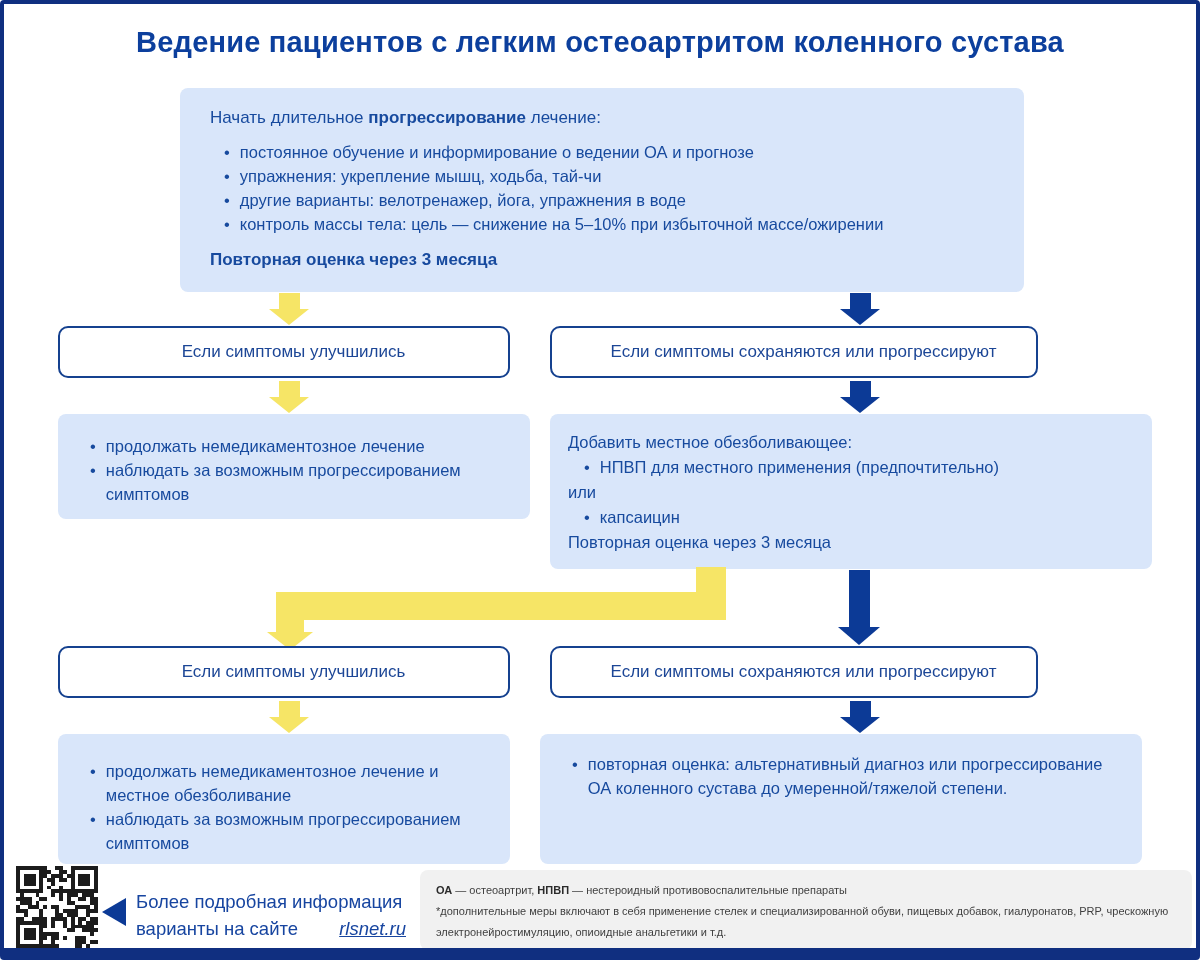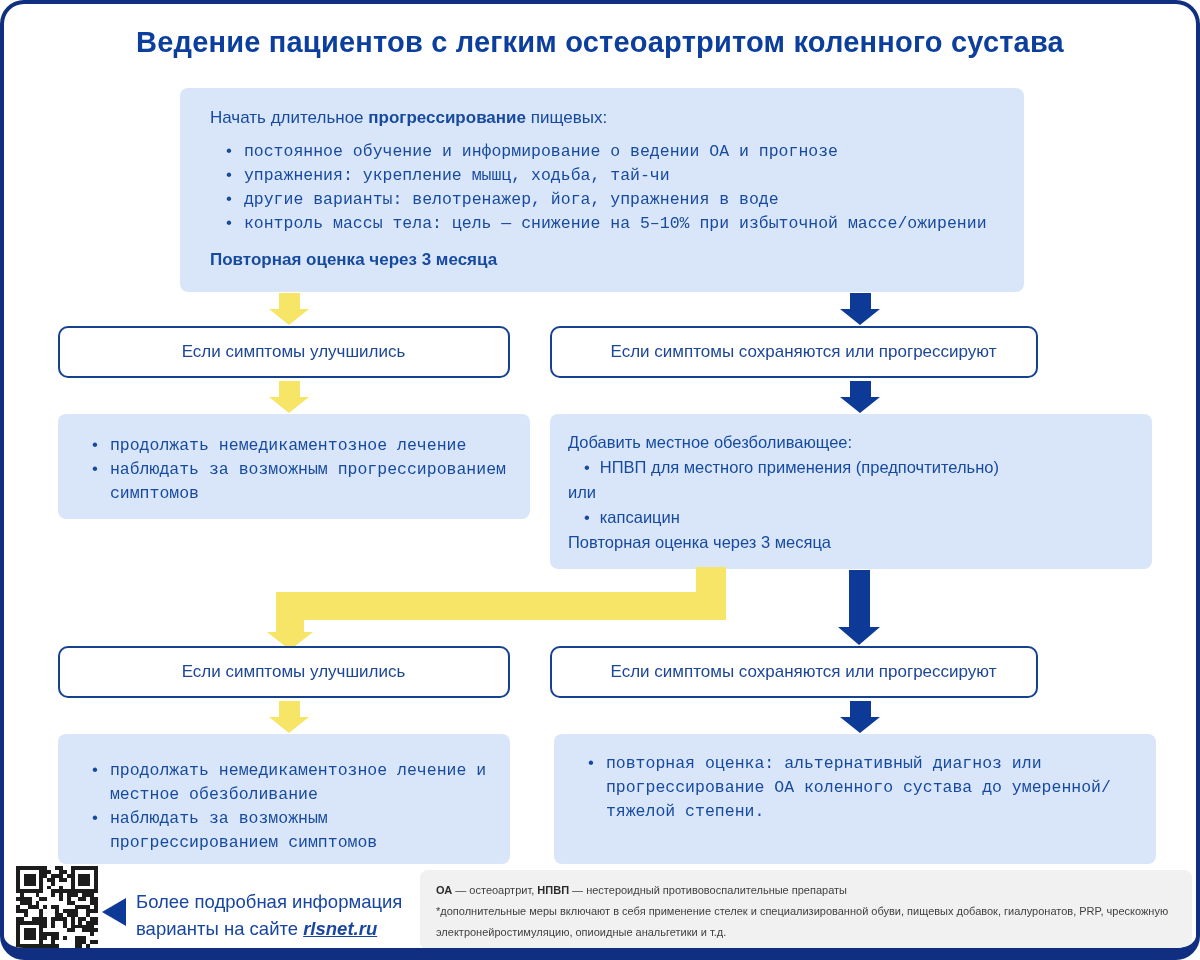--- a/index.html
+++ b/index.html
@@ -1,80 +1,80 @@
 <!DOCTYPE html>
 <html lang="ru"><head>
 <meta charset="utf-8">
 <style>
   html,body{margin:0;padding:0;background:#ffffff;font-family:"Liberation Sans",sans-serif;}
   .page{
     position:relative;width:1200px;height:960px;box-sizing:border-box;
-    border:4px solid #102f80;border-bottom-width:12px;border-radius:24px;
+    border:4px solid #102f80;border-bottom-width:12px;border-radius:4px;
     background:#ffffff;overflow:hidden;
   }
   .title{
     position:absolute;top:22px;left:0;right:0;margin:0;text-align:center;
     font-size:29px;font-weight:bold;color:#0c3f9d;letter-spacing:.2px;
   }
   
   .bluebox{background:#d9e6fa;border-radius:8px;box-sizing:border-box;color:#174a9e;position:absolute;}
   .top-box{left:176px;top:84px;width:844px;height:204px;padding:20px 30px;}
   .intro{font-size:17px;margin:0 0 12px 0;}
   .followup{font-size:17px;font-weight:bold;margin:14px 0 0 0;}
-  .bullet{display:flex;font-size:16.5px;line-height:24px;font-family:Liberation Mono, monospace;}
+  .bullet{display:flex;font-size:16.5px;line-height:24px;}
   .bullet::before{content:"\2022";margin:0 10px 0 14px;}
   .cond{
     position:absolute;height:52px;background:#fff;border:2px solid #15418f;border-radius:10px;
     display:flex;align-items:center;justify-content:center;
     font-size:17px;color:#1c4696;box-sizing:border-box;text-align:center;padding-left:19px;
   }
   .cond-left{left:54px;width:452px;}
   .cond-right{left:546px;width:488px;}
   .row1{top:322px;} .row2{top:642px;}
   .result{font-size:17px;line-height:25px;padding:16px 18px;}
   .res-l1{left:54px;top:410px;width:472px;height:105px;padding-top:20px;}
   .res-r1{left:546px;top:410px;width:602px;height:155px;font-size:16.5px;line-height:25px;}
   .res-l2{left:54px;top:730px;width:452px;height:130px;padding-top:25px;}
-  .res-r2{left:550px;top:730px;width:602px;height:130px;padding-top:18px;}
+  .res-r2{left:536px;top:730px;width:602px;height:130px;padding-top:18px;}
   .plain-line{margin:0;}
   .sub-bullet{display:flex;}
   .sub-bullet::before{content:"\2022";margin:0 10px 0 16px;}
   
   .varrow{position:absolute;width:40px;display:flex;flex-direction:column;align-items:center;}
   .varrow .stem{width:21px;height:16px;}
   .varrow .head{width:0;height:0;border-left:20px solid transparent;border-right:20px solid transparent;border-top:16px solid;}
   .yellow .stem{background:#f6e566;}
   .yellow .head{border-top-color:#f6e566;}
   .navy .stem{background:#0c3a96;}
   .navy .head{border-top-color:#0c3a96;}
   .tall .stem{height:57px;}
   .elbow-rect{position:absolute;background:#f6e566;}
   .elbow-head{position:absolute;width:0;height:0;border-left:23px solid transparent;border-right:23px solid transparent;border-top:18px solid #f6e566;}
   
   .qr{position:absolute;left:12px;top:862px;width:82px;height:82px;background:#fff;display:grid;grid-template-columns:repeat(21,1fr);grid-template-rows:repeat(21,1fr);}
   .qr div{width:100%;height:100%;}
   .qr .d{background:#1c1c1c;}
   .tri-left{position:absolute;left:98px;top:894px;width:0;height:0;border-top:14px solid transparent;border-bottom:14px solid transparent;border-right:24px solid #0c3a96;}
   .info{position:absolute;left:132px;top:884px;font-size:18.5px;line-height:27px;color:#1745a0;}
-  .info a{color:#1745a0;font-weight:bold;font-style:italic;text-decoration:underline;}
+  .info a{color:#1745a0;font-weight:normal;font-style:italic;text-decoration:underline;margin-left:36px;}
   .footnote{
     position:absolute;left:416px;top:866px;width:772px;height:80px;background:#f1f1f1;border-radius:8px;
     box-sizing:border-box;padding:10px 16px;color:#3f3f3f;font-size:11px;line-height:21px;
   }
   .footnote b{color:#2b2b2b;}
 </style>
 </head>
 <body>
 
 <div class="page">
 
   <h1 class="title">Ведение пациентов с легким остеоартритом коленного сустава</h1>
 
   <div class="bluebox top-box">
-    <p class="intro"><span>Начать длительное </span><b>прогрессирование</b><span> пищевых:</span></p>
+    <p class="intro"><span>Начать длительное </span><b>прогрессирование</b><span> лечение:</span></p>
     <div class="bullet">
         <span>постоянное обучение и информирование о ведении ОА и прогнозе</span>
       </div>
     <div class="bullet">
         <span>упражнения: укрепление мышц, ходьба, тай-чи</span>
       </div>
     <div class="bullet">
         <span>другие варианты: велотренажер, йога, упражнения в воде</span>
       </div>
     <div class="bullet">

